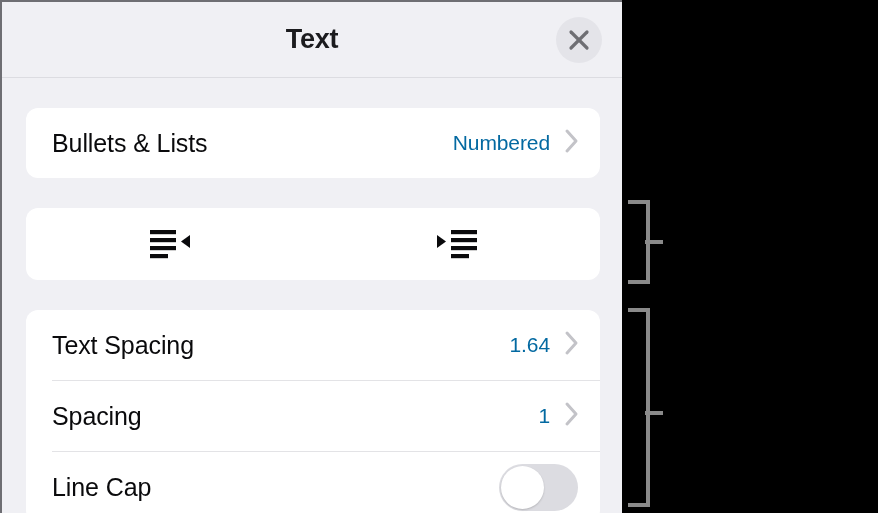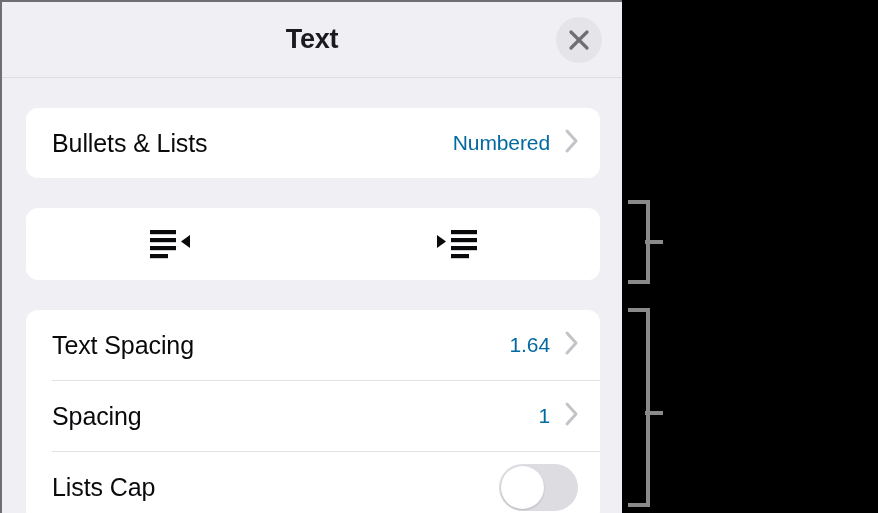--- a/index.html
+++ b/index.html
@@ -264,21 +264,21 @@
         <span class="chevron">
           <svg width="16" height="28" viewBox="0 0 16 28">
             <polyline points="3,4 12,14 3,24" fill="none" stroke="#c3c3c8" stroke-width="3" stroke-linecap="round" stroke-linejoin="round"></polyline>
           </svg>
         </span>
       </div>
 
       <div class="divider"></div>
 
       <div class="row">
-        <span class="row-label">Lists Cap</span>
+        <span class="row-label">Line Cap</span>
         <span class="row-spacer"></span>
         <button class="toggle">
           <span class="knob"></span>
         </button>
       </div>
 
     </div>
 
   </div>
 

